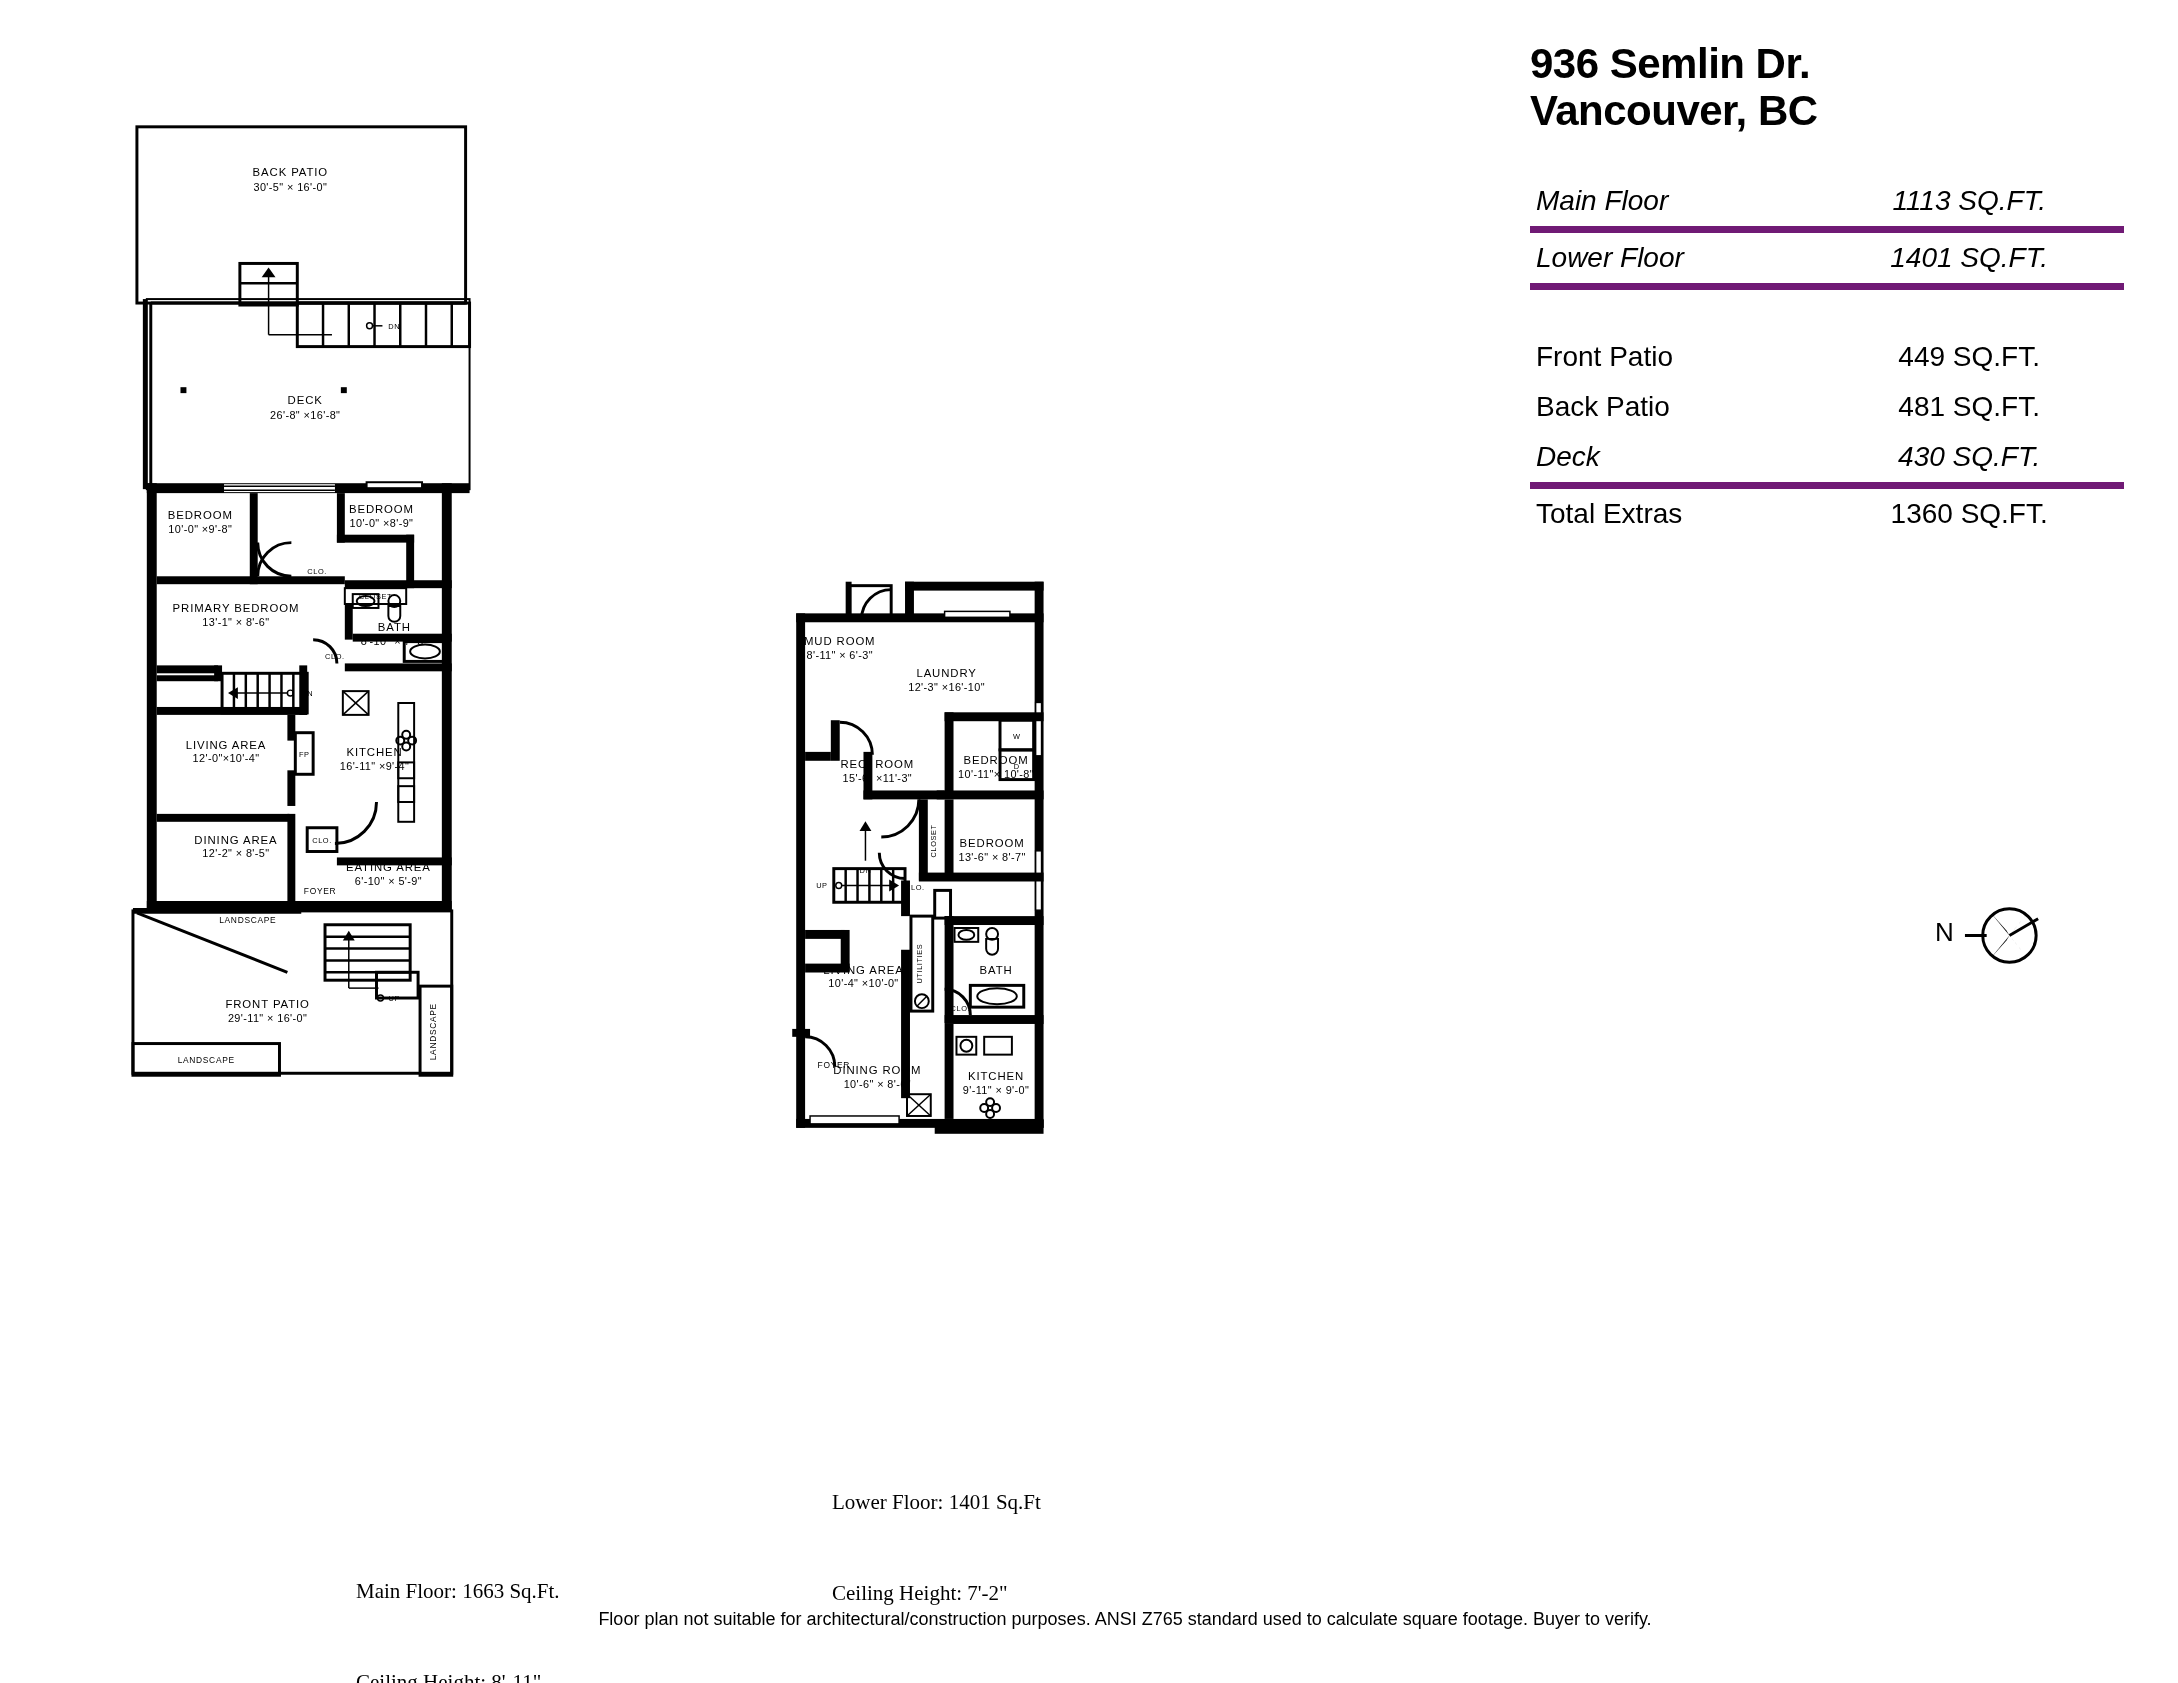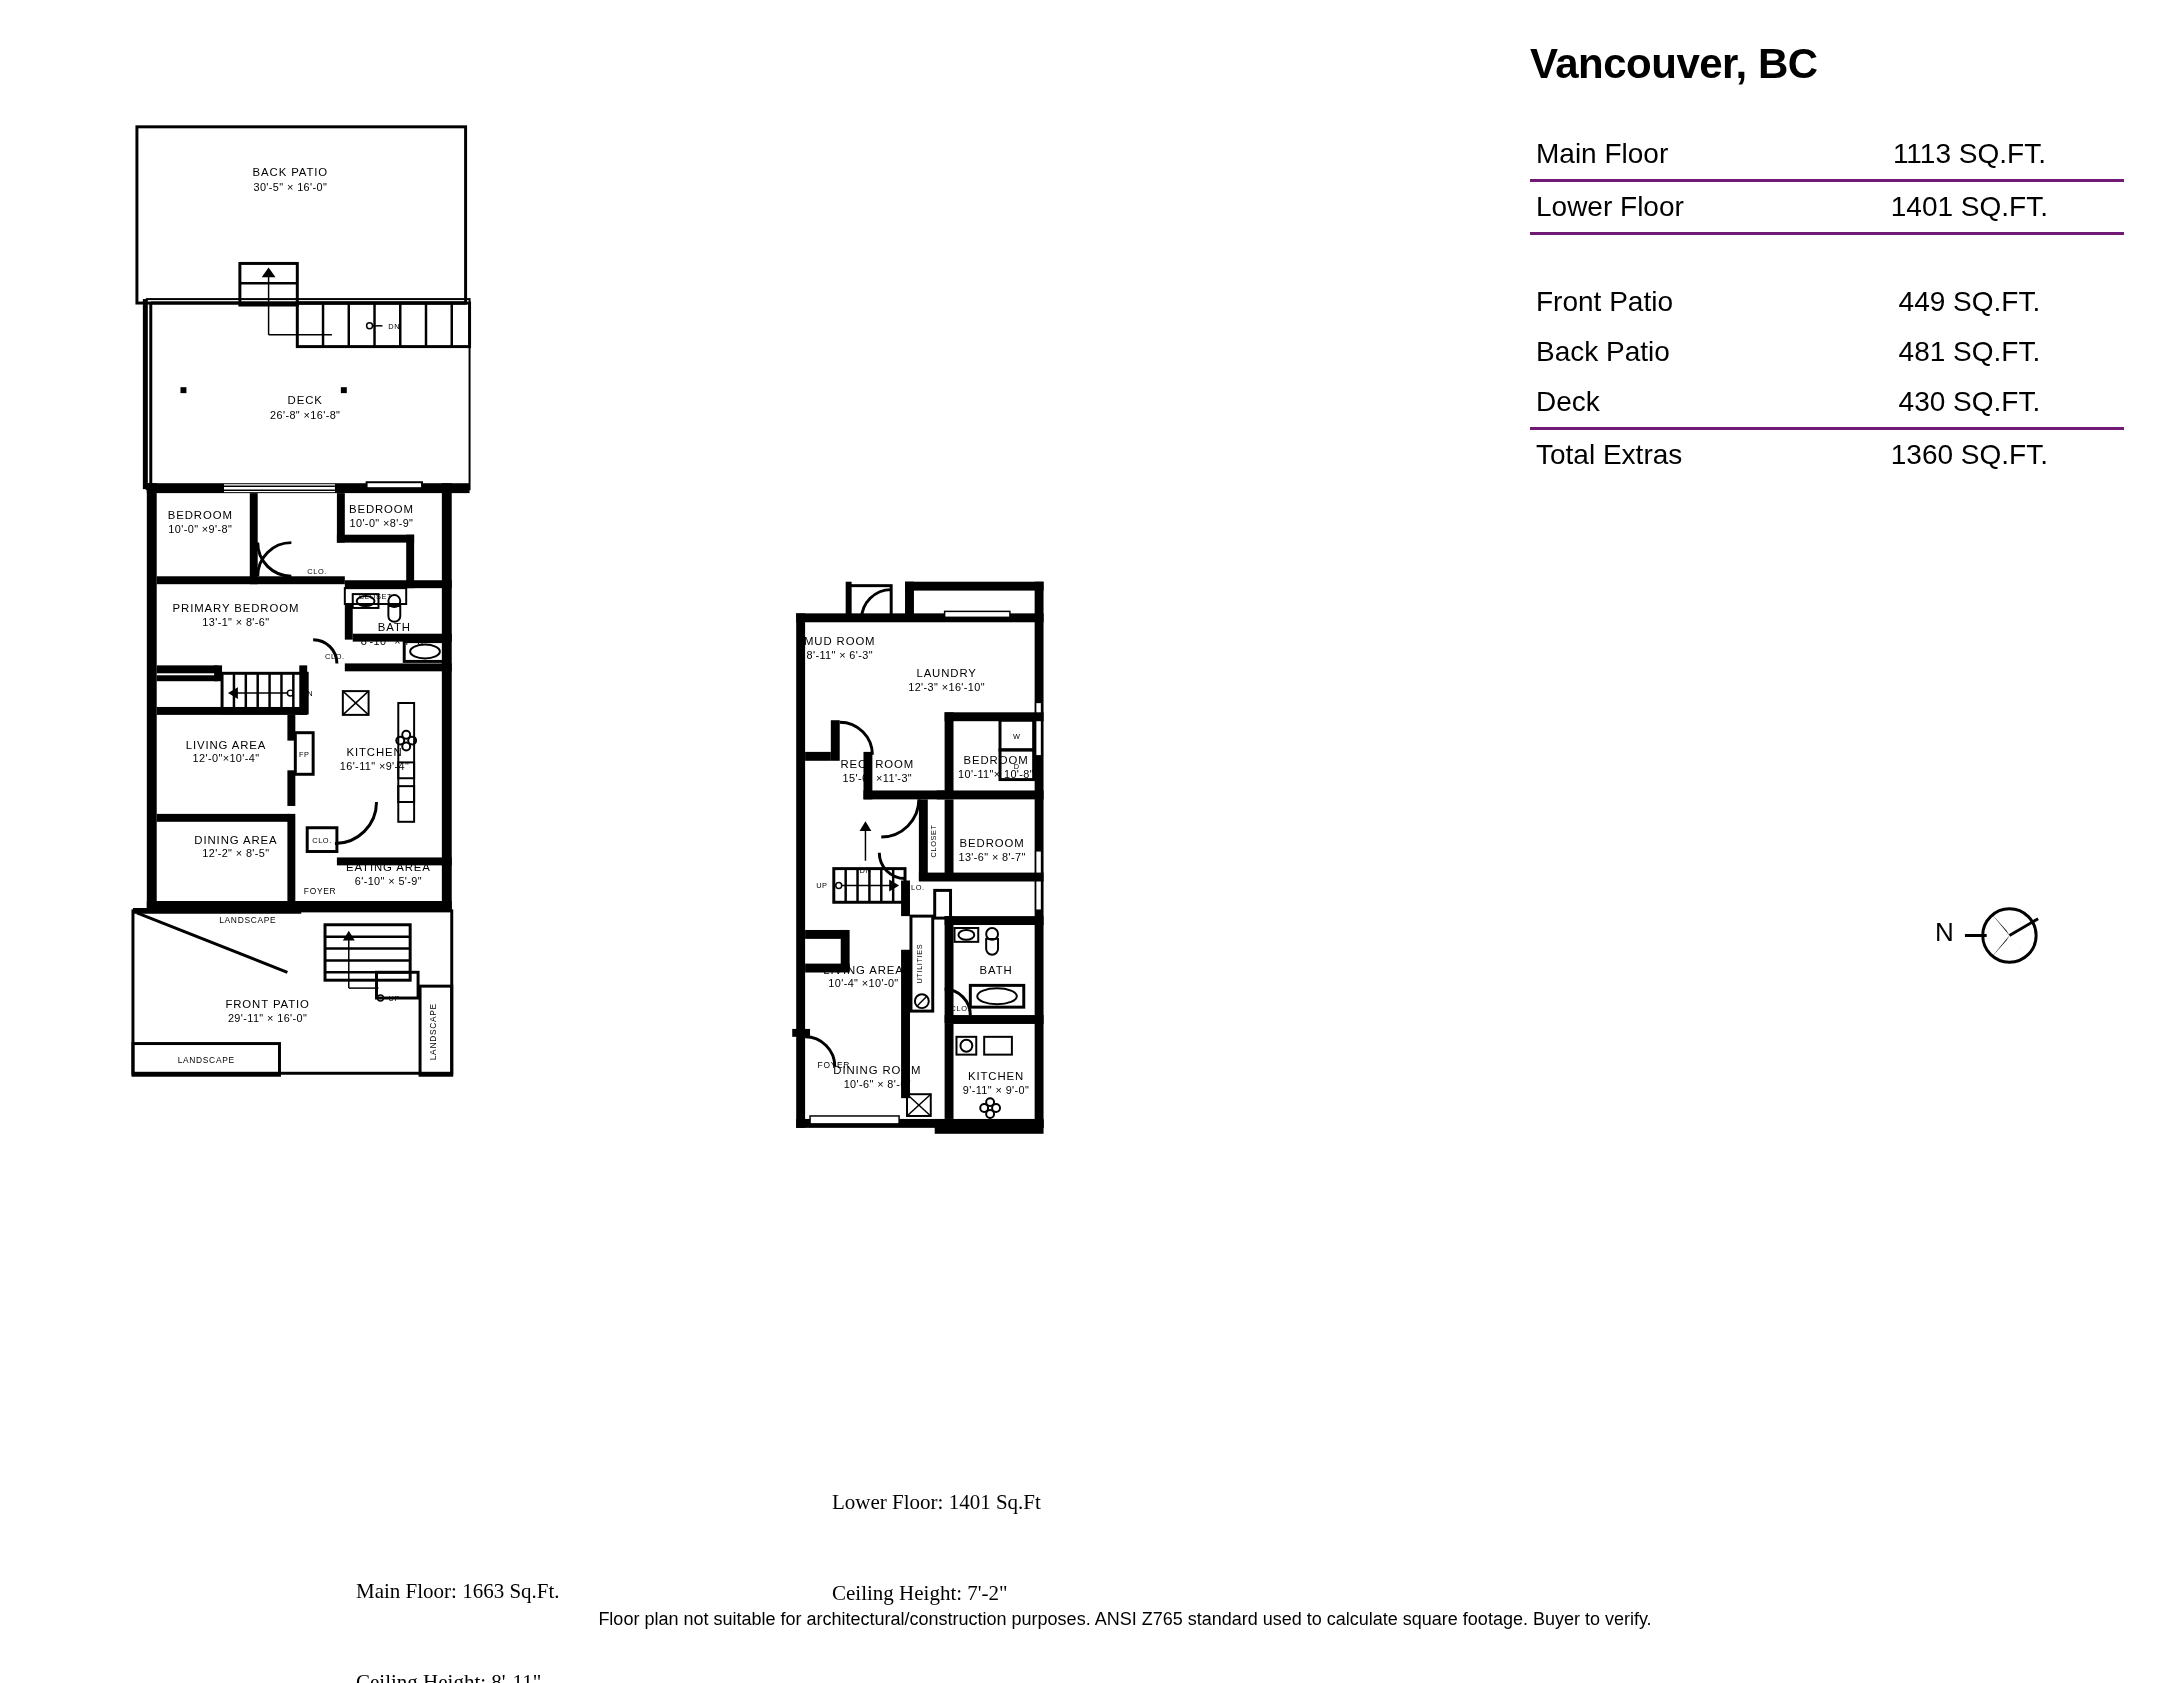--- a/index.html
+++ b/index.html
@@ -5,21 +5,21 @@
   html,body{margin:0;padding:0;background:#ffffff;}
   body{width:2178px;height:1683px;position:relative;font-family:"Liberation Sans",sans-serif;color:#000;}
   .stage{position:absolute;left:0;top:0;width:2178px;height:1683px;}
 
   
   #info-panel{position:absolute;left:1530px;top:40px;width:614px;}
   #title-block{font-weight:bold;font-size:42px;line-height:1.12;letter-spacing:-0.5px;}
   #area-table{margin-top:42px;width:594px;border-collapse:collapse;}
   #area-table td{font-size:28px;padding:9px 2px 9px 6px;font-weight:400;}
   #area-table td.val{text-align:center;padding-right:6px;}
-  #area-table tr.ruled td{border-bottom:3px solid #701a75;}
+  #area-table tr.ruled td{border-bottom:7px solid #701a75;font-style:italic;}
   #area-table tr.spacer td{height:42px;padding:0;border:none;}
 
   
   #compass{position:absolute;left:1935px;top:891px;width:139px;height:89px;}
   #compass .n-letter{position:absolute;left:0;top:26px;font-size:26px;}
 
   
   #main-floor-plan{position:absolute;left:129px;top:109px;}
   #lower-floor-plan{position:absolute;left:786px;top:554px;}
 
@@ -39,20 +39,21 @@
   .lbl-sm{font-family:"Liberation Sans",sans-serif;font-size:8.5px;letter-spacing:0.7px;text-anchor:middle;fill:#000;}
   .lbl-xs{font-family:"Liberation Sans",sans-serif;font-size:7.5px;letter-spacing:0.6px;text-anchor:middle;fill:#000;}
 </style>
 </head>
 <body>
 
 <div class="stage">
 
   <div id="info-panel">
     <div id="title-block">
+      <div>936 Semlin Dr.</div>
       <div>Vancouver, BC</div>
     </div>
 
     <table id="area-table">
       <tbody>
         <tr class="ruled">
           <td>Main Floor</td>
           <td class="val">1113 SQ.FT.</td>
         </tr>
         <tr class="ruled">

